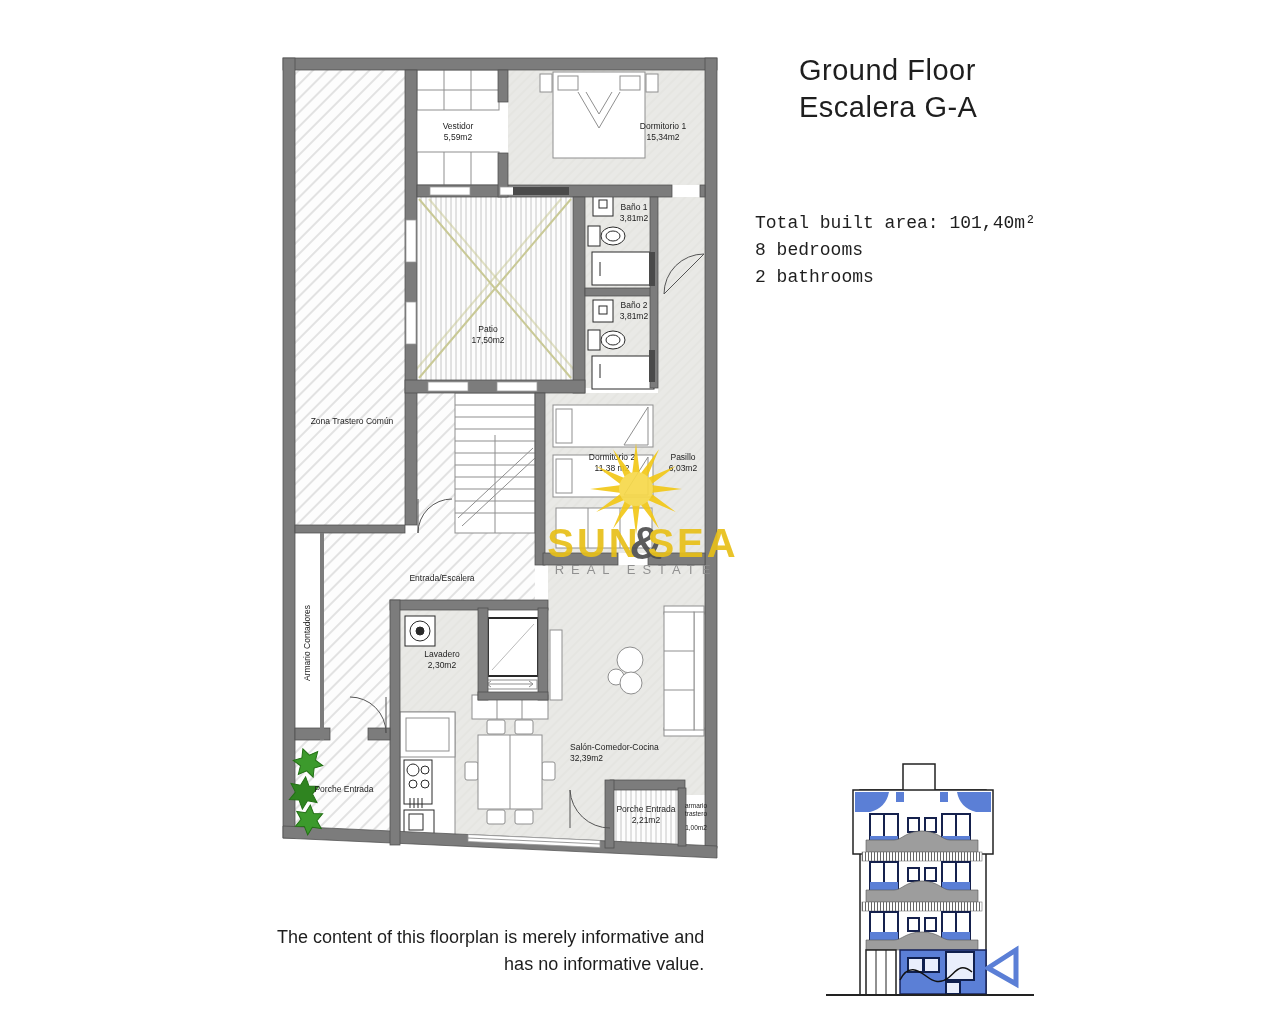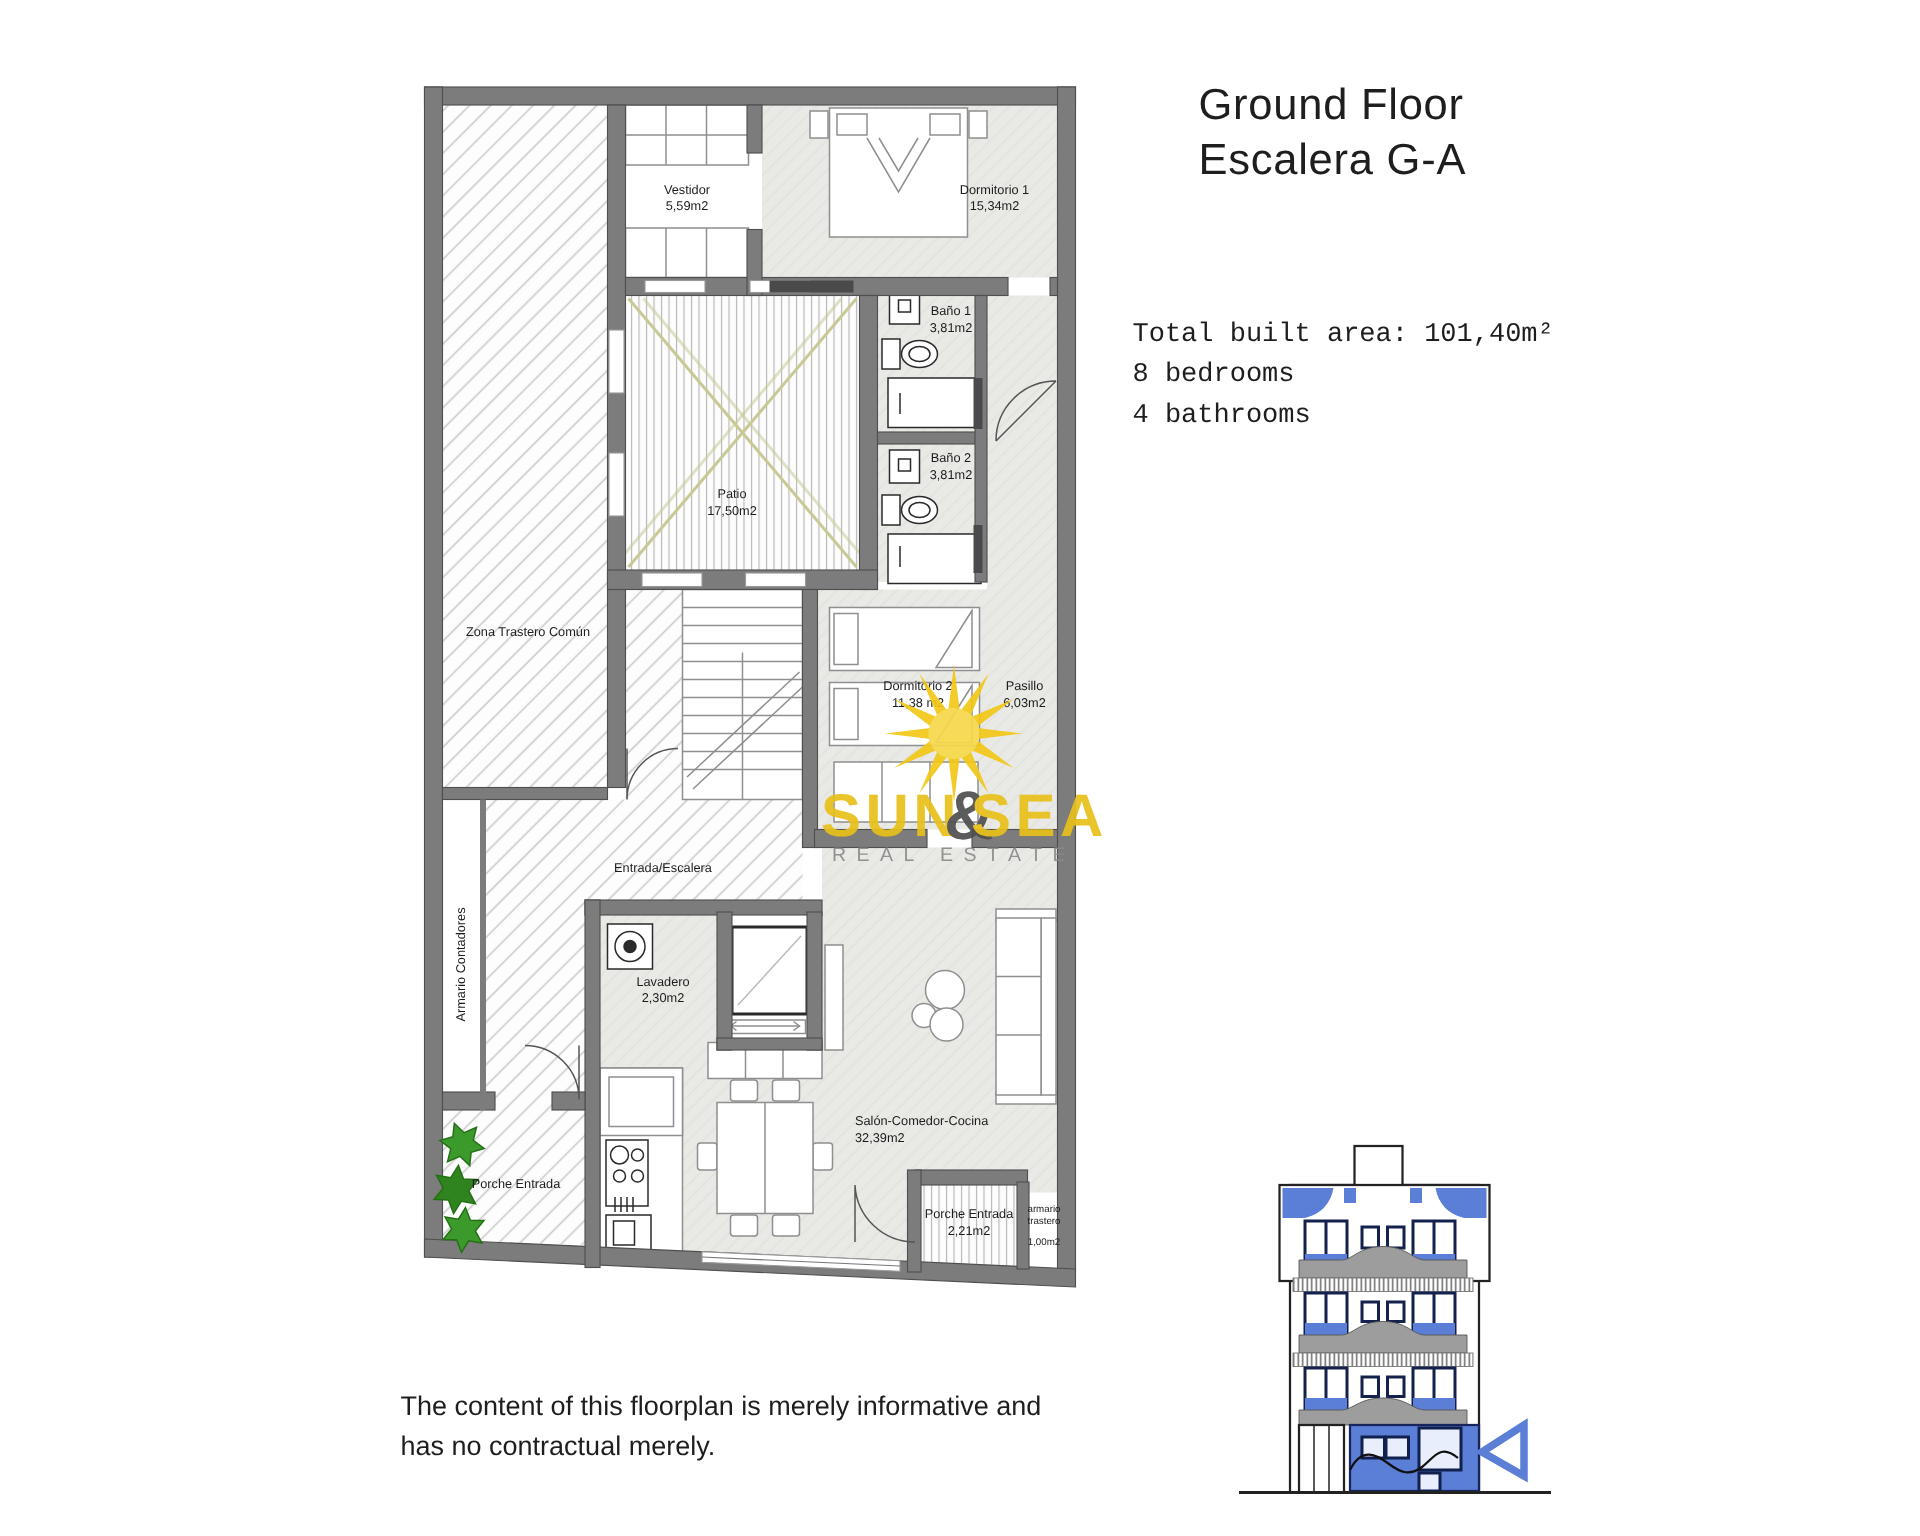--- a/index.html
+++ b/index.html
@@ -3,21 +3,21 @@
 <meta charset="utf-8">
 <style>
   html,body{margin:0;padding:0;background:#ffffff;}
   .page{position:relative;width:1280px;height:1024px;background:#fff;overflow:hidden;
         font-family:"Liberation Sans",sans-serif;}
   .plan-svg{position:absolute;left:0;top:0;}
   svg{font-family:"Liberation Sans",sans-serif;}
   .title{position:absolute;left:755px;top:52px;font-size:29px;line-height:37px;
          letter-spacing:.5px;color:#1e1e1e;font-weight:500;margin-left:44px;}
   .summary{position:absolute;left:755px;top:210px;font-size:18px;line-height:27px;color:#1e1e1e;font-family:Liberation Mono, monospace;}
-  .disclaimer{position:absolute;left:267px;top:924px;font-size:18px;line-height:27px;color:#1e1e1e;}
+  .disclaimer{position:absolute;left:277px;top:924px;font-size:18px;line-height:27px;color:#1e1e1e;text-align:right;}
   .room-label{font-size:8.5px;fill:#1c1c1c;}
   .room-label.tiny{font-size:6.5px;}
   .logo-word{font-size:40px;font-weight:bold;letter-spacing:3px;}
   .logo-tag{font-size:13px;letter-spacing:7px;}
 </style>
 </head>
 <body>
 
 <div class="page">
 
@@ -363,21 +363,21 @@
 </svg>
 
 <div class="title">
   <div>Ground Floor</div>
   <div>Escalera G-A</div>
 </div>
 
 <div class="summary">
   <div>Total built area: 101,40m²</div>
   <div>8 bedrooms</div>
-  <div>4 bathrooms</div>
+  <div>2 bathrooms</div>
 </div>
 
 <div class="disclaimer">
   <div>The content of this floorplan is merely informative and</div>
-  <div>has no contractual merely.</div>
+  <div>has no informative value.</div>
 </div>
 
 </div>
 
 </body></html>

